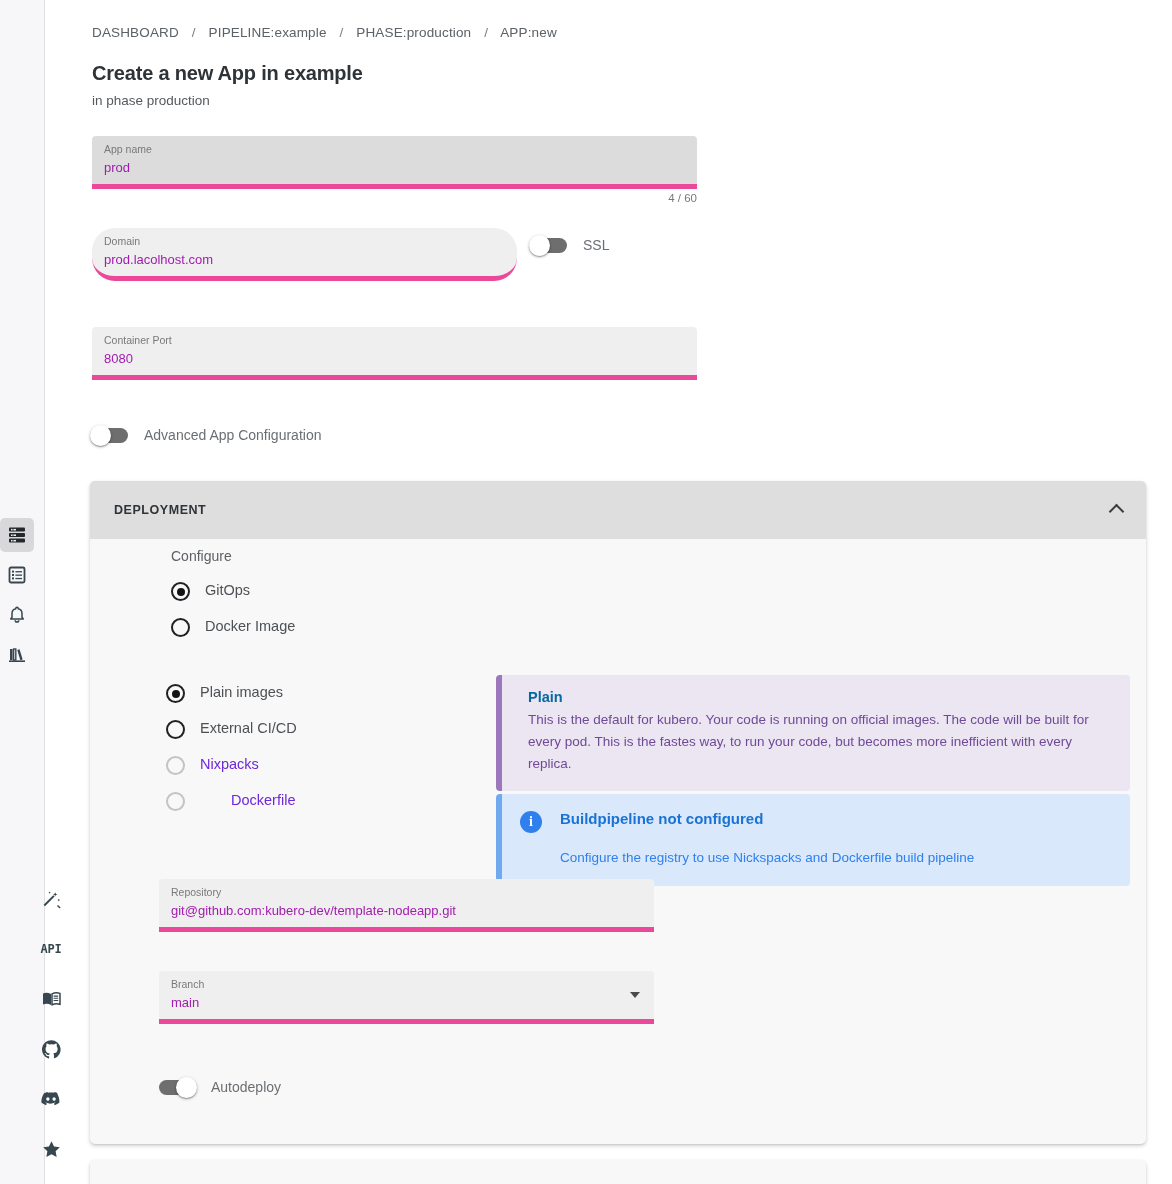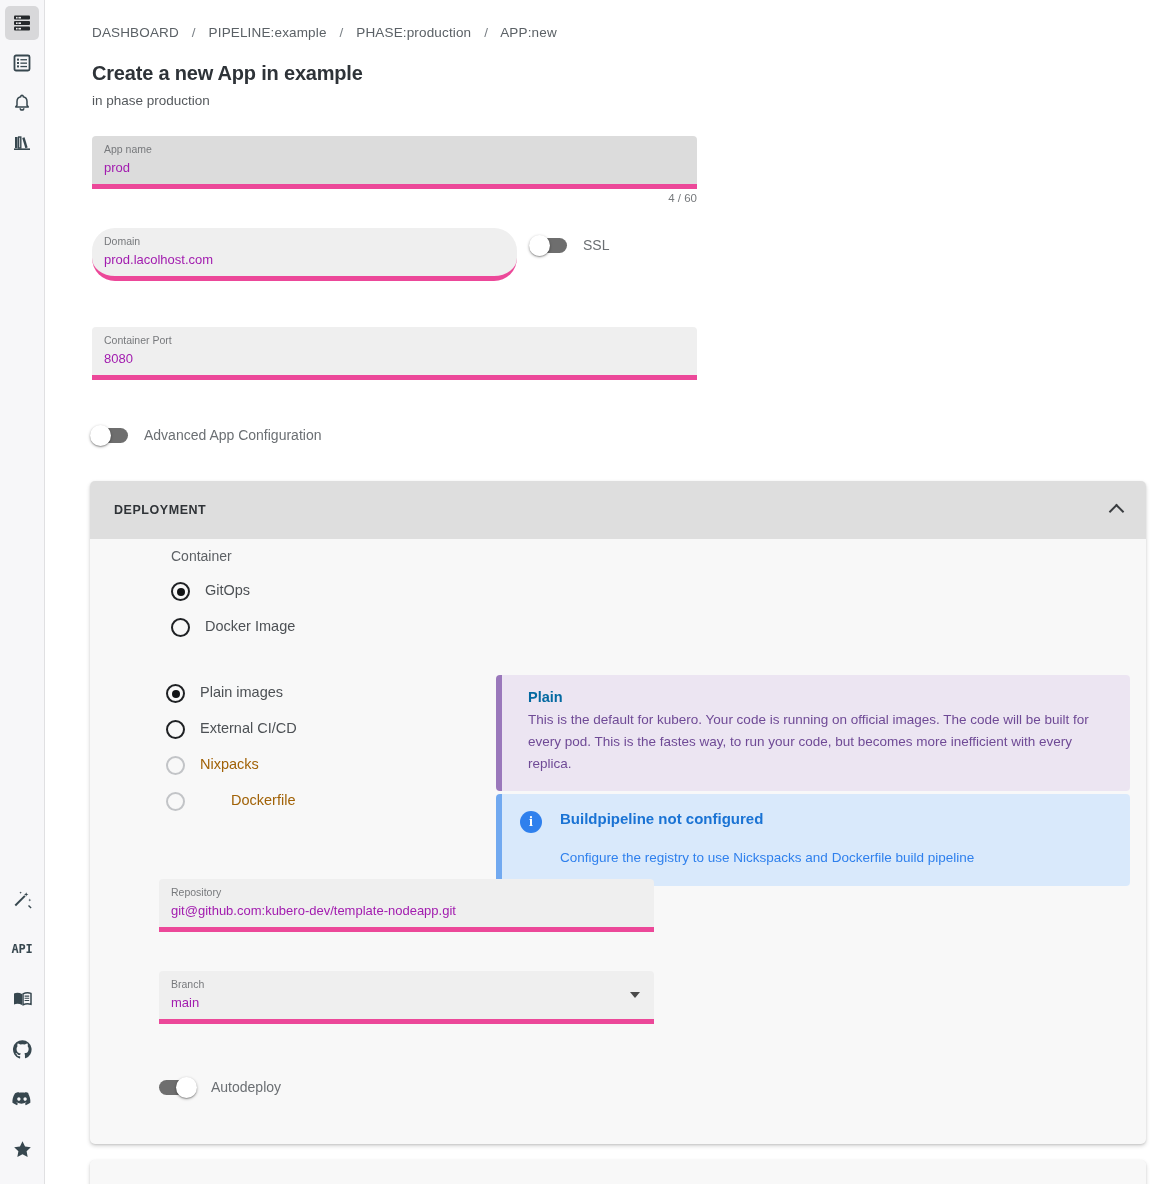--- a/index.html
+++ b/index.html
@@ -10,21 +10,21 @@
     font-family: "Liberation Sans", sans-serif;
     overflow: hidden;
   }
   #app { position: relative; width: 1172px; height: 1184px; display: flex; }
 
   
   .sidebar {
     width: 45px; height: 1184px;
     background: #f7f7f9;
     border-right: 1px solid #e0e0e2;
-    display: flex; flex-direction: column; align-items: center;
+    display: flex; flex-direction: row; align-items: center;
     flex: 0 0 45px;
   }
   .side-top { padding-top: 6px; display: flex; flex-direction: column; align-items: center; gap: 6px; }
   .side-bot { margin-top: auto; padding-bottom: 18px; display: flex; flex-direction: column; align-items: center; gap: 16px; }
   .side-btn {
     width: 34px; height: 34px; border-radius: 5px;
     display: flex; align-items: center; justify-content: center;
     color: #37474f; cursor: pointer;
   }
   .side-btn.active { background: #d8d8da; }
@@ -133,21 +133,21 @@
     width: 19px; height: 19px; border-radius: 50%;
     border: 2px solid #1f2124; flex: 0 0 19px;
     position: relative; background: transparent;
   }
   .radio.checked::after {
     content: ""; position: absolute; left: 3.5px; top: 3.5px;
     width: 8px; height: 8px; border-radius: 50%; background: #111315;
   }
   .radio.dim { border-color: #c2c4c7; }
   .radio-label { margin-left: 15px; font-size: 14.5px; color: #4d5155; white-space: nowrap; }
-  .radio-label.dim { color: #a16207; }
+  .radio-label.dim { color: #6d28d9; }
 
   
   .alert {
     position: absolute; border-radius: 4px; padding: 14px 20px 16px 26px;
   }
   .alert.purple {
     background: #ece5f2; border-left: 6px solid #9a78bb;
   }
   .alert.blue {
     background: #d9e9fb; border-left: 6px solid #71a9f0;
@@ -324,21 +324,21 @@
       <span class="toggle-label">Advanced App Configuration</span>
     </div>
 
     <div class="panel" style="left:45px; top:481px; width:1056px; height:663px;">
 
       <div class="panel-head">
         <span class="ptitle">DEPLOYMENT</span>
         <span class="chev"></span>
       </div>
 
-      <div class="group-label" style="left:81px; top:67px;">Container</div>
+      <div class="group-label" style="left:81px; top:67px;">Configure</div>
 
       <div class="radio-row" style="left:81px; top:101px;">
         <span class="radio checked"></span>
         <span class="radio-label">GitOps</span>
       </div>
       <div class="radio-row" style="left:81px; top:137px;">
         <span class="radio"></span>
         <span class="radio-label">Docker Image</span>
       </div>
 

